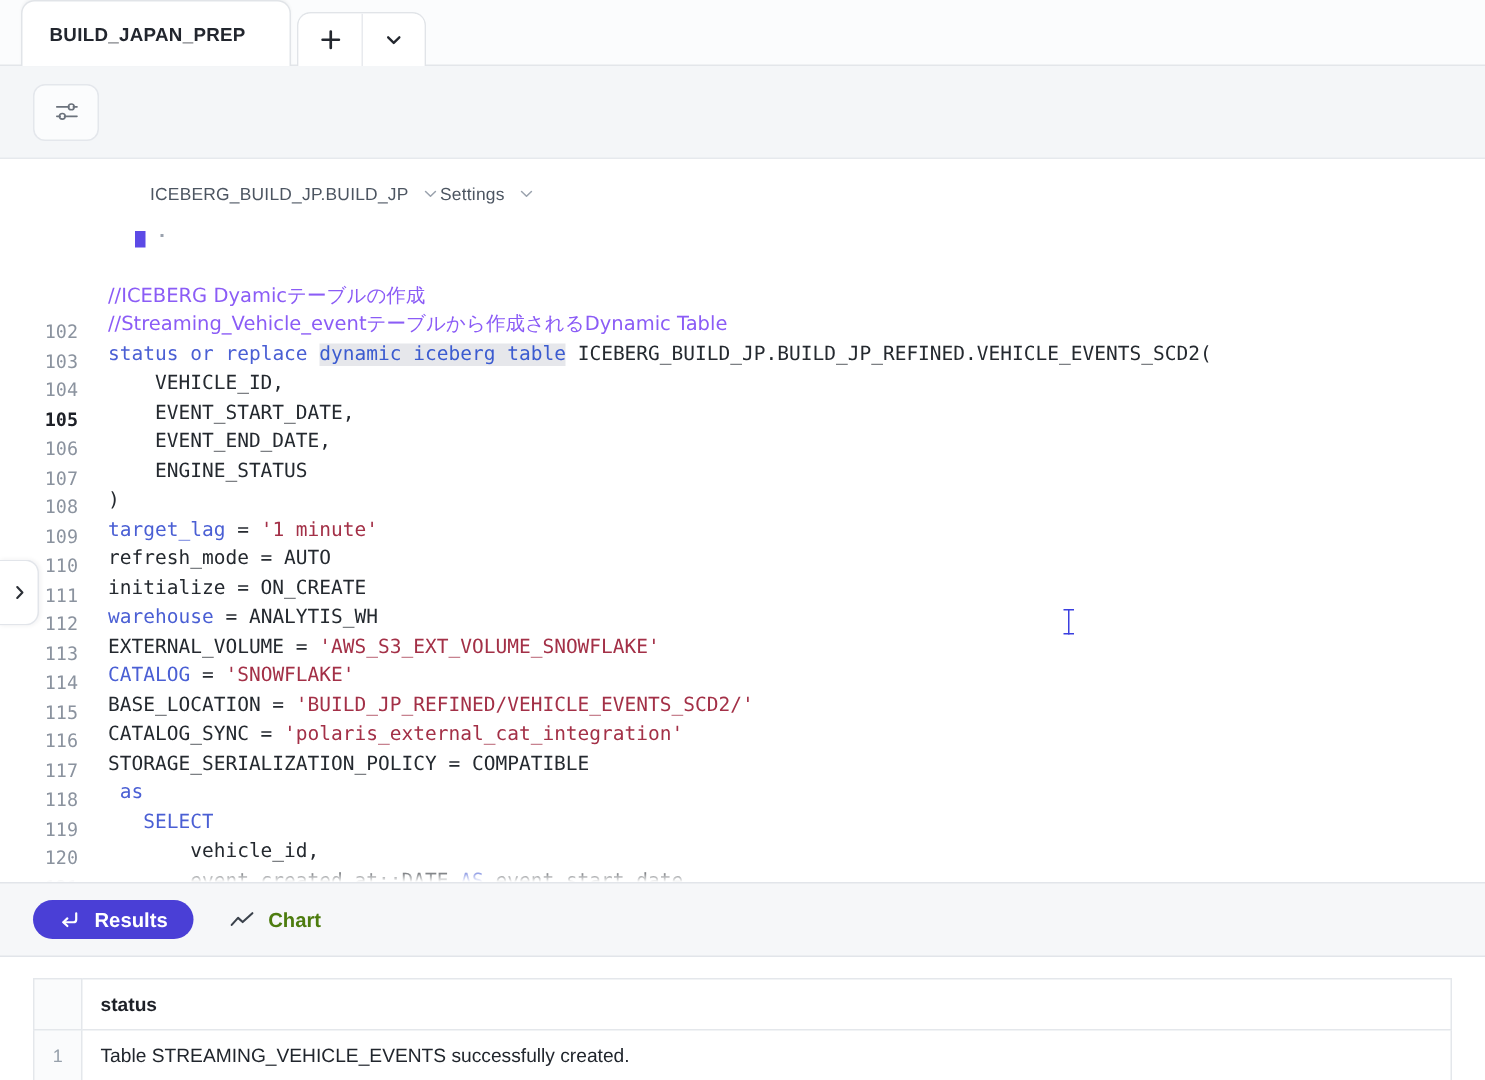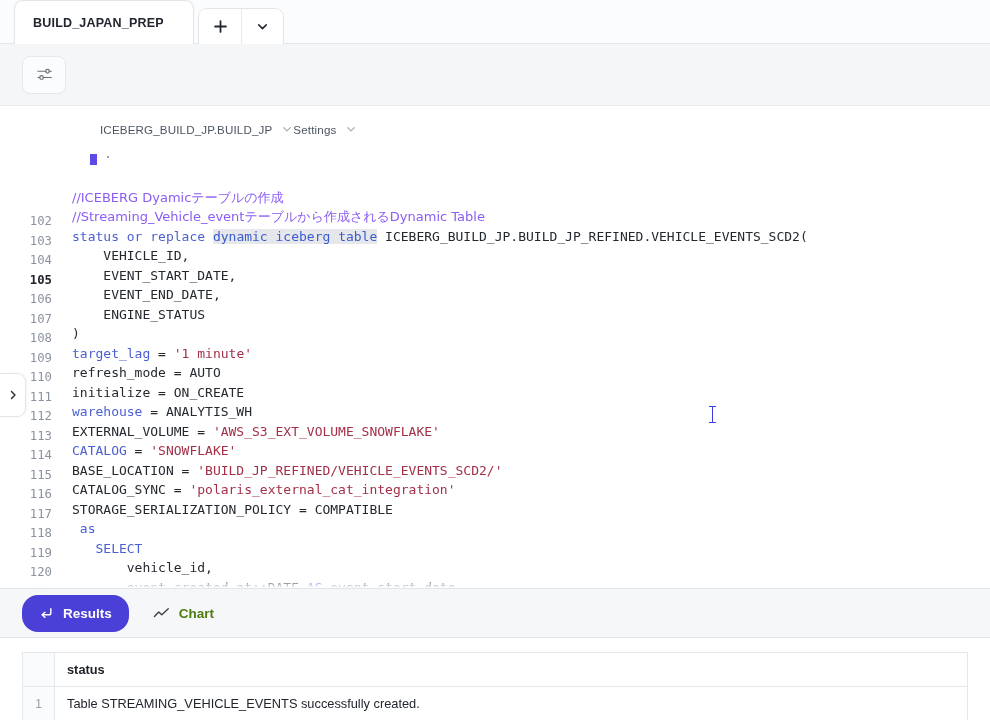--- a/index.html
+++ b/index.html
@@ -189,21 +189,21 @@
     height: 50px;
     background: #f6f7f9;
     border-top: 1px solid #e2e5ea;
     border-bottom: 1px solid #e2e5ea;
     display: flex; align-items: center;
     padding-left: 22px;
     gap: 14px;
     flex: 0 0 auto;
   }
   .pill {
-    height: 37px;
+    height: 26px;
     display: flex; align-items: center; gap: 9px;
     padding: 0 17px;
     border-radius: 16px;
     background: #4a3fd6;
     cursor: pointer;
   }
   .pill-label { font-size: 13.5px; font-weight: 700; color: #ffffff; }
   .tab-plain {
     height: 30px;
     display: flex; align-items: center; gap: 9px;

